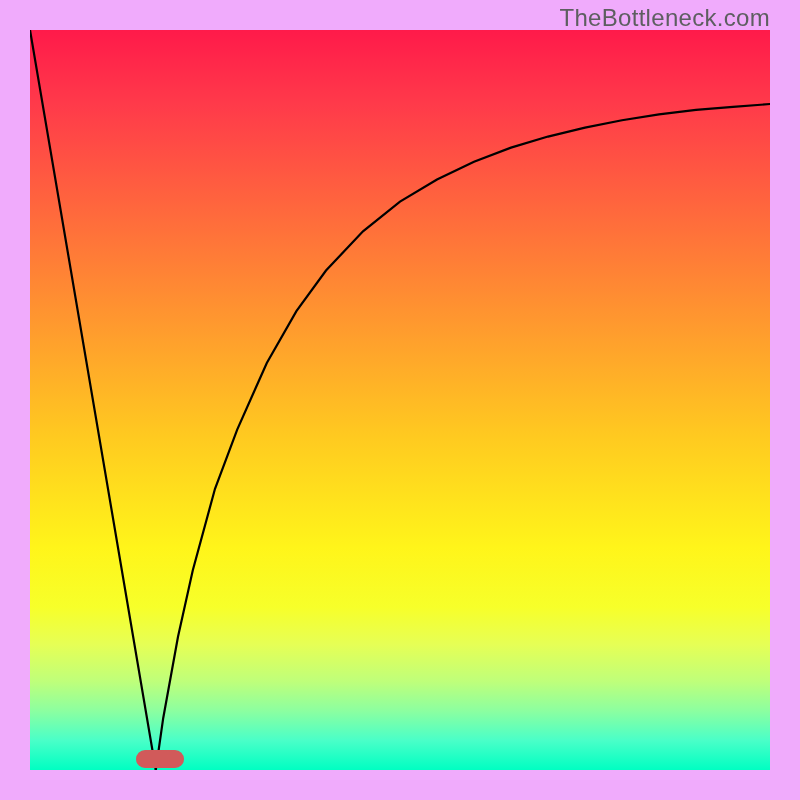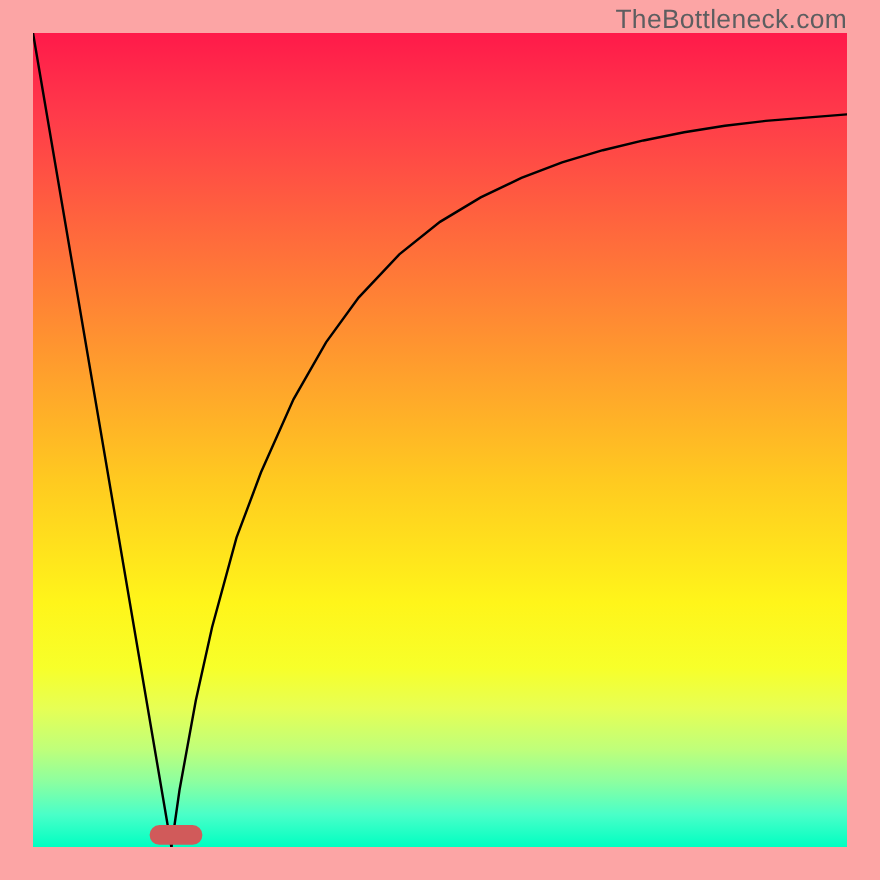--- a/index.html
+++ b/index.html
@@ -10,21 +10,21 @@
     overflow: hidden;
     background: #000;
     font-family: Arial, Helvetica, sans-serif;
   }
   .frame {
     position: absolute;
     top: 0;
     left: 0;
     width: 800px;
     height: 800px;
-    background: #fca5a5;
+    background: #f0abfc;
   }
   .plot {
     position: absolute;
     top: 30px;
     left: 30px;
     width: 740px;
     height: 740px;
     overflow: hidden;
     background: linear-gradient(
       to bottom,

